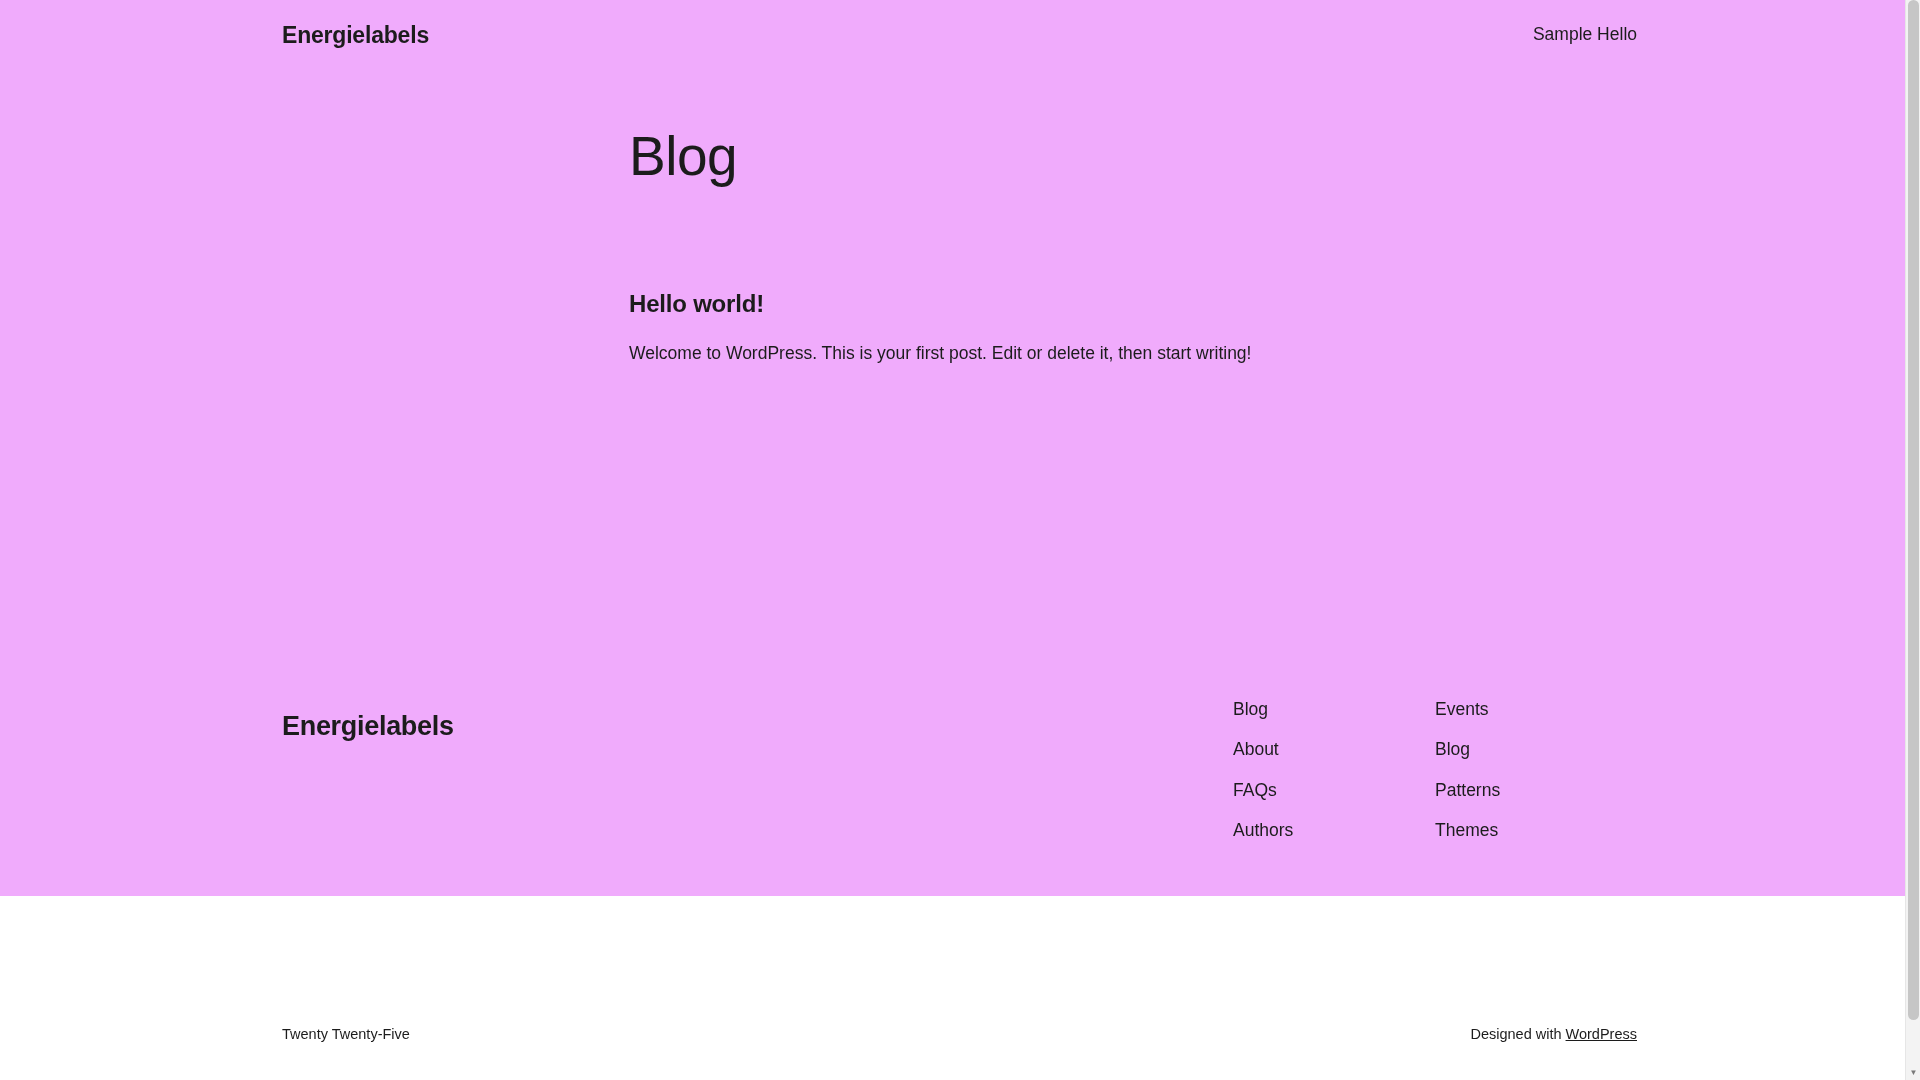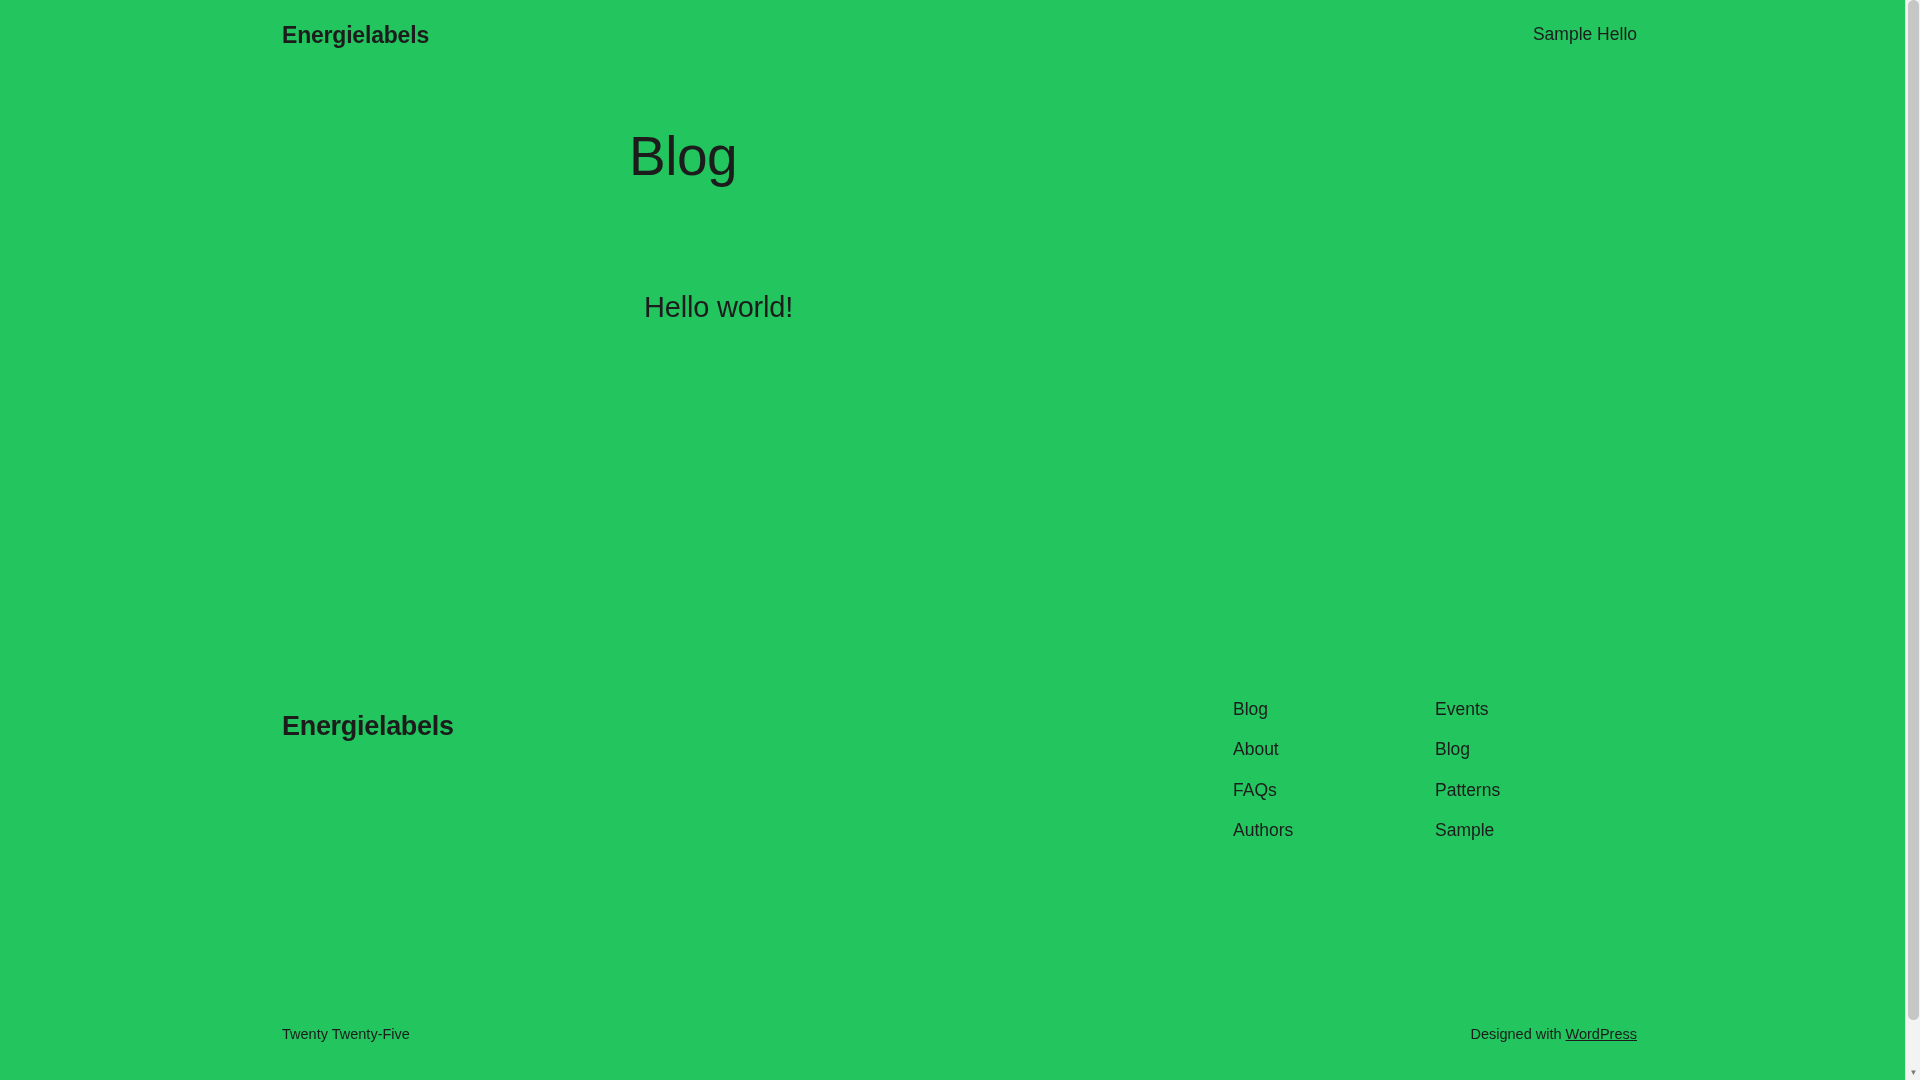--- a/index.html
+++ b/index.html
@@ -9,22 +9,22 @@
     width: 1920px;
     height: 1080px;
     overflow: hidden;
     background: #ffffff;
     font-family: "Liberation Sans", sans-serif;
     color: #1c1c1c;
   }
   .page {
     position: relative;
     width: 1920px;
-    height: 1080px;
-    background: #22c55e;
+    height: 896px;
+    background: #f0abfc;
   }
 
   
   .site-header {
     position: absolute;
     top: 0;
     left: 0;
     width: 1920px;
     height: 70px;
     display: flex;
@@ -64,23 +64,23 @@
     font-weight: 400;
     line-height: 1.15;
     margin: 0;
     letter-spacing: -0.5px;
     color: #1c1c1c;
   }
   .post {
     margin-top: 102px;
   }
   .post-title {
-    font-size: 29px;
-    font-weight: 400;
-    margin: 15px;
+    font-size: 24px;
+    font-weight: 700;
+    margin: 0;
     line-height: 1.2;
     letter-spacing: -0.2px;
     color: #1c1c1c;
   }
   .post-title a { color: inherit; text-decoration: none; }
   .post-excerpt {
     font-size: 17.5px;
     line-height: 1.55;
     margin: 21px 0 0 0;
     color: #1c1c1c;
@@ -188,38 +188,39 @@
     </nav>
   </header>
 
   <main class="main">
     <h1 class="archive-title">Blog</h1>
 
     <article class="post">
       <h2 class="post-title">
         <a href="#">Hello world!</a>
       </h2>
+      <p class="post-excerpt">Welcome to WordPress. This is your first post. Edit or delete it, then start writing!</p>
     </article>
   </main>
 
   <footer class="site-footer">
     <div class="footer-top">
       <div class="footer-brand">Energielabels</div>
       <div class="footer-columns">
         <div class="footer-col">
           <a class="footer-link" href="#">Blog</a>
           <a class="footer-link" href="#">About</a>
           <a class="footer-link" href="#">FAQs</a>
           <a class="footer-link" href="#">Authors</a>
         </div>
         <div class="footer-col">
           <a class="footer-link" href="#">Events</a>
           <a class="footer-link" href="#">Blog</a>
           <a class="footer-link" href="#">Patterns</a>
-          <a class="footer-link" href="#">Sample</a>
+          <a class="footer-link" href="#">Themes</a>
         </div>
       </div>
     </div>
 
     <div class="footer-bottom">
       <div>Twenty Twenty-Five</div>
       <div class="credit">
         <span>Designed with </span><a href="#">WordPress</a>
       </div>
     </div>

